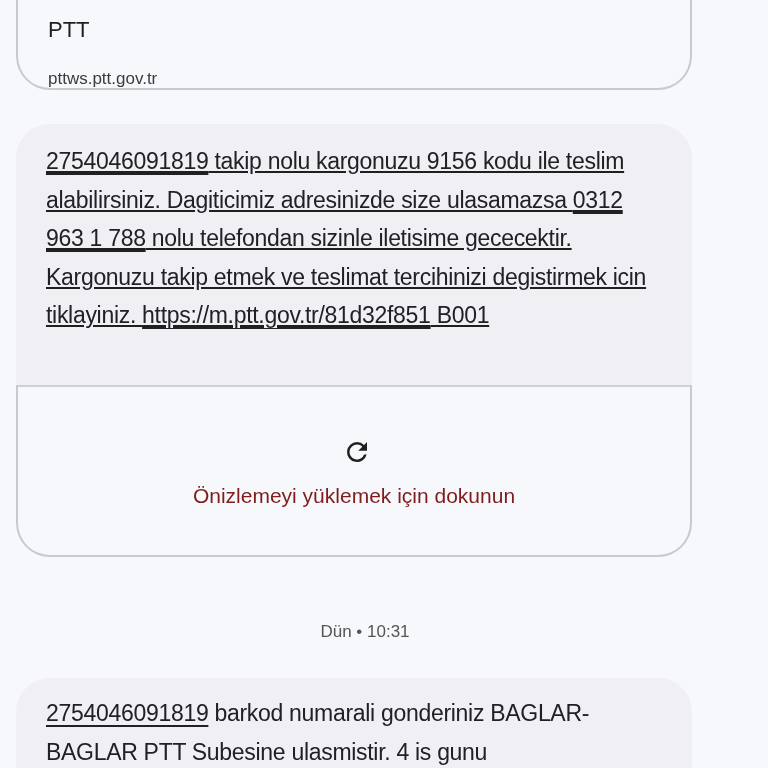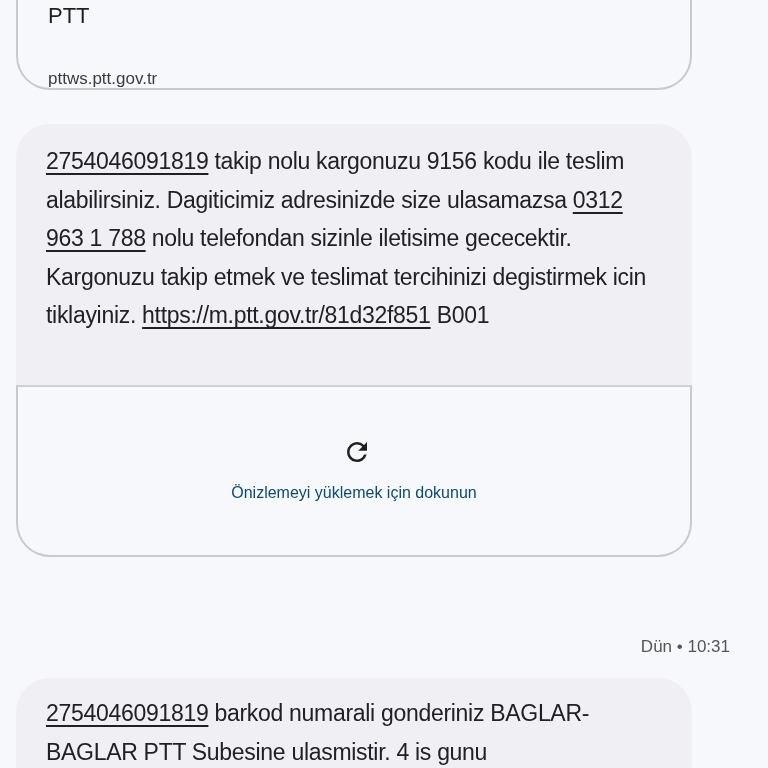--- a/index.html
+++ b/index.html
@@ -11,34 +11,35 @@
       position: relative;
     }
     .card-top {
       position: absolute; left: 16px; top: -40px; width: 676px; height: 130px;
       border: 2px solid #c9cace; border-top: none;
       border-radius: 0 0 34px 34px;
       background: #f7f8fc;
       box-sizing: border-box;
     }
     .card-top .title {
-      position: absolute; left: 30px; top: 43px;
+      position: absolute; left: 30px; top: 57px;
       font-size: 22px; color: #1f1f1f;
     }
     .card-top .domain {
       position: absolute; left: 30px; top: 87px;
       font-size: 17px; color: #3c3c3c; margin-top: 22px;
     }
     .bubble {
       position: absolute; left: 16px; top: 124px; width: 676px;
       background: #efeff4;
       border-radius: 34px 34px 0 0;
       box-sizing: border-box;
       padding: 18px 30px 18px 30px;
       height: 262px;
+      text-decoration: underline;
     }
     .msg-text {
       font-size: 23px; line-height: 38.6px; color: #202124;
       letter-spacing: -0.3px;
     }
     .msg-text a, .msg-text .lnk {
       color: #202124; text-decoration: underline; text-underline-offset: 4px;
     }
     .preview {
       position: absolute; left: 16px; top: 385px; width: 676px; height: 172px;
@@ -46,25 +47,25 @@
       border-radius: 0 0 34px 34px;
       background: #f7f8fc;
       box-sizing: border-box;
       text-align: center;
     }
     .preview .icon {
       position: absolute; left: 324px; top: 50px; width: 30px; height: 30px;
     }
     .preview .label {
       position: absolute; left: 0; right: 0; top: 97px;
-      font-size: 16px; color: #0c4a6e;
+      font-size: 21px; color: #7f1d1d;
     }
     .timestamp {
-      position: absolute; left: 0; width: 730px; top: 622px; text-align: right;
-      font-size: 17px; color: #555; margin-top: 15px;
+      position: absolute; left: 0; width: 730px; top: 622px; text-align: center;
+      font-size: 17px; color: #555;
     }
     .bubble2 {
       position: absolute; left: 16px; top: 678px; width: 676px; height: 120px;
       background: #efeff4;
       border-radius: 34px 34px 0 0;
       box-sizing: border-box;
       padding: 16px 30px;
     }
   </style>
 </head>

